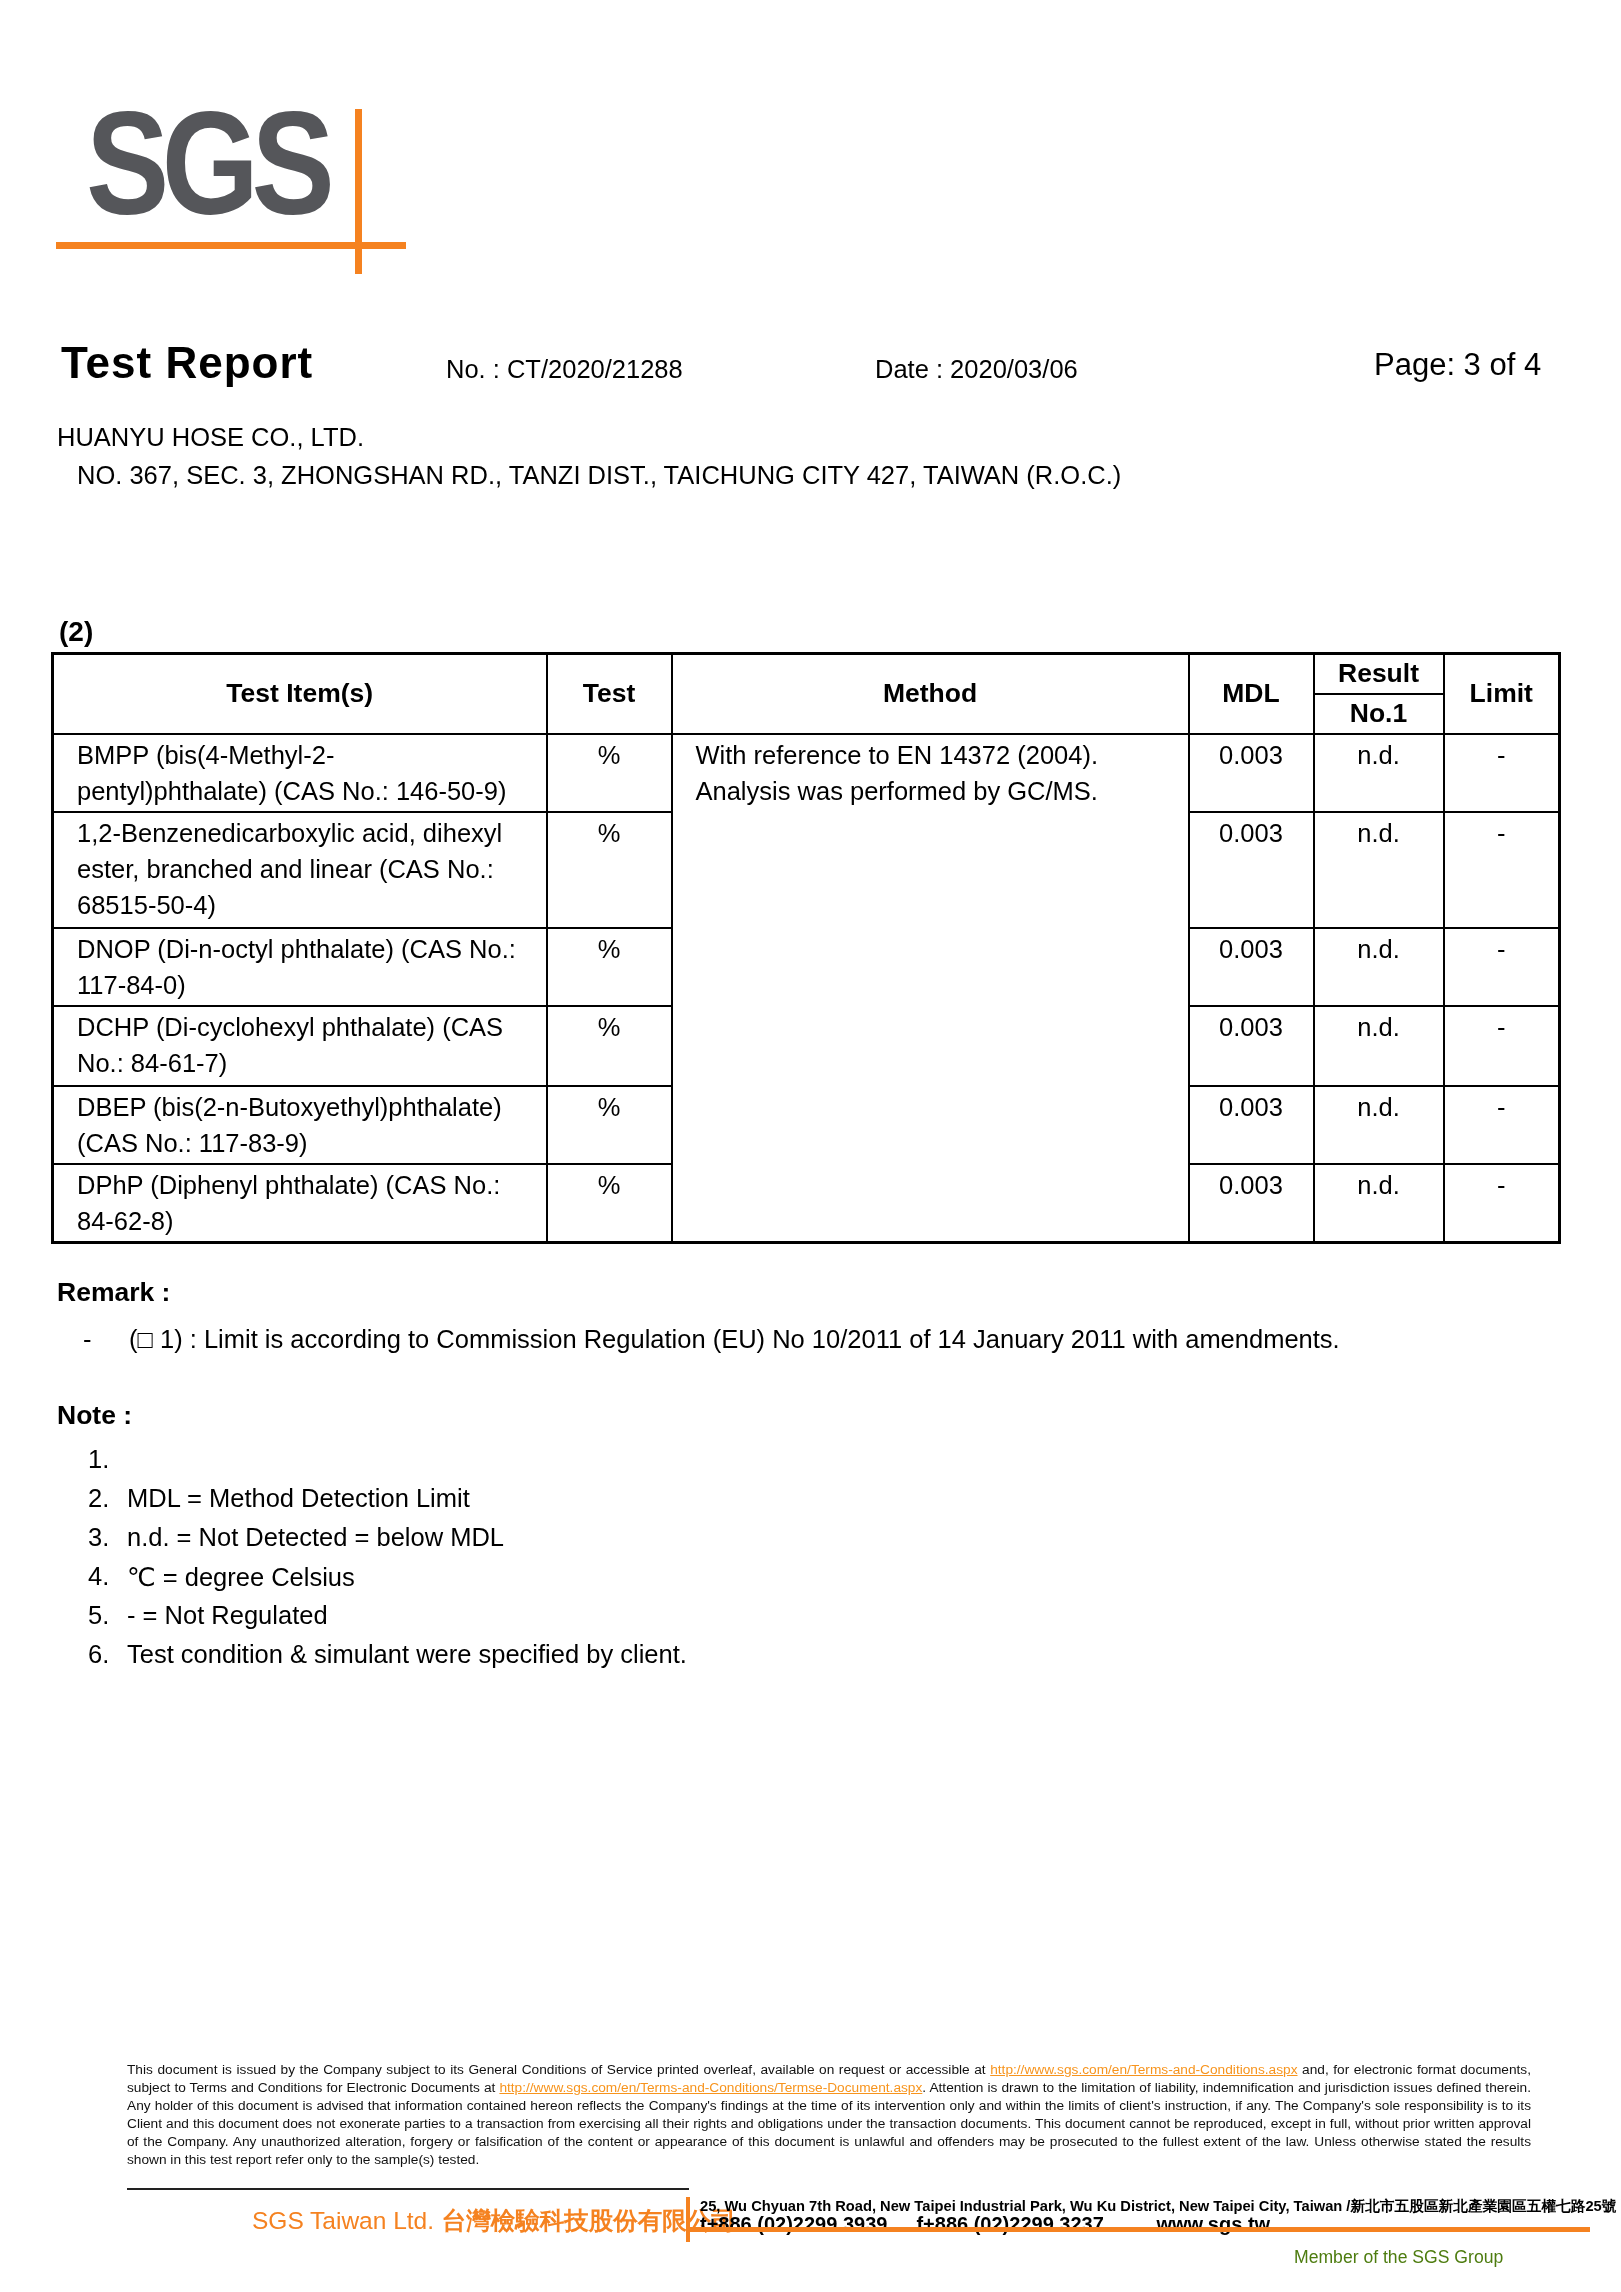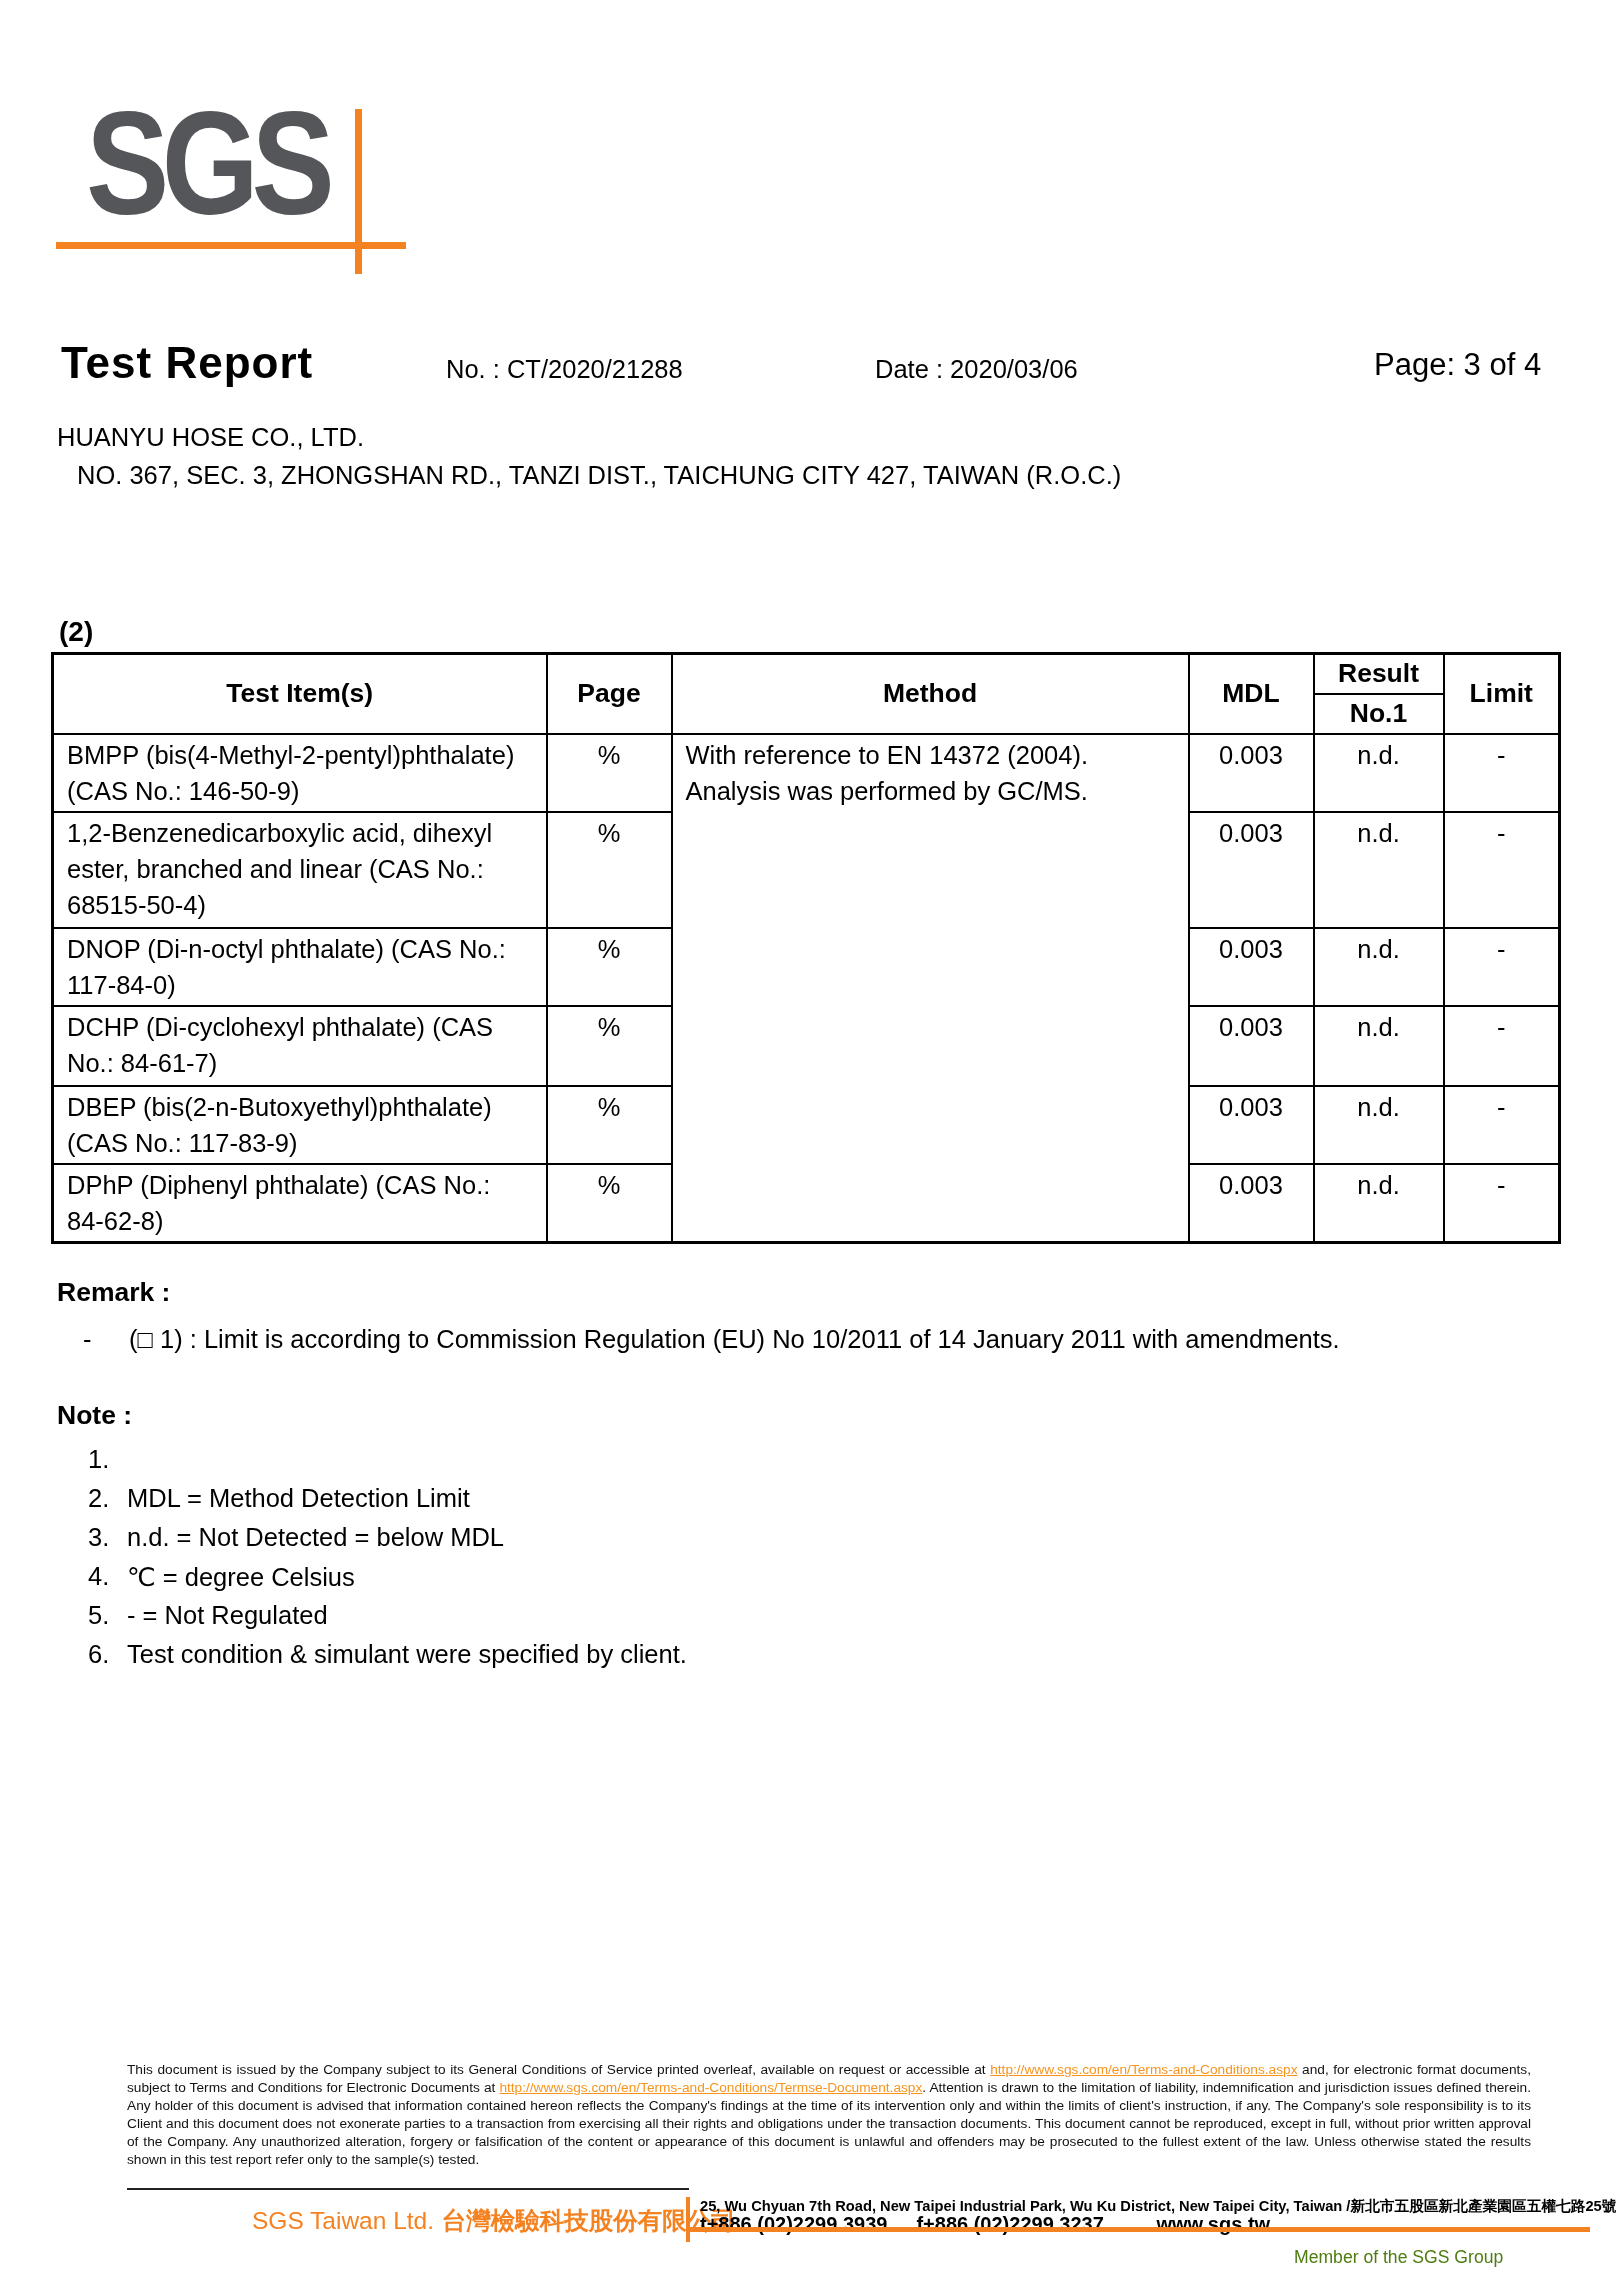--- a/index.html
+++ b/index.html
@@ -34,21 +34,21 @@
     position:absolute; left:51px; top:652px;
     border-collapse:collapse; table-layout:fixed; width:1507px;
     border:3.9px solid #000;
   }
   table.results th, table.results td{ border:2.9px solid #000; }
   table.results th{
     font-size:26.5px; font-weight:bold; text-align:center; vertical-align:middle;
     height:40px;
   }
   table.results td{
-    font-size:25.5px; vertical-align:top; padding:2px 13px; line-height:36px;
+    font-size:25.5px; vertical-align:top; padding:2px 23px; line-height:36px;
   }
   td.c{ text-align:center; padding:2px 2px; }
   td.method-cell{ vertical-align:middle; line-height:39px; padding-left:9.8px; }
   tr.r1{ height:78px; } tr.r2{ height:116px; } tr.r3{ height:75px; }
   tr.r4{ height:80px; } tr.r5{ height:74px; } tr.r6{ height:76px; }
 
   
   .remark-heading{ left:57px; top:1277px; font-size:26.5px; font-weight:bold; }
   .remark-row{ left:83px; top:1325px; font-size:25.5px; display:flex; }
   .remark-dash{ width:46px; }
@@ -95,21 +95,21 @@
     <col style="width:494px">
       <col style="width:125px">
       <col style="width:517px">
     <col style="width:125px">
       <col style="width:130px">
       <col style="width:116px">
   </colgroup>
   <thead>
     <tr>
       <th rowspan="2">Test Item(s)</th>
-      <th rowspan="2">Page</th>
+      <th rowspan="2">Test</th>
       <th rowspan="2">Method</th>
       <th rowspan="2">MDL</th>
       <th>Result</th>
       <th rowspan="2">Limit</th>
     </tr>
     <tr>
       <th>No.1</th>
     </tr>
   </thead>
   <tbody>

